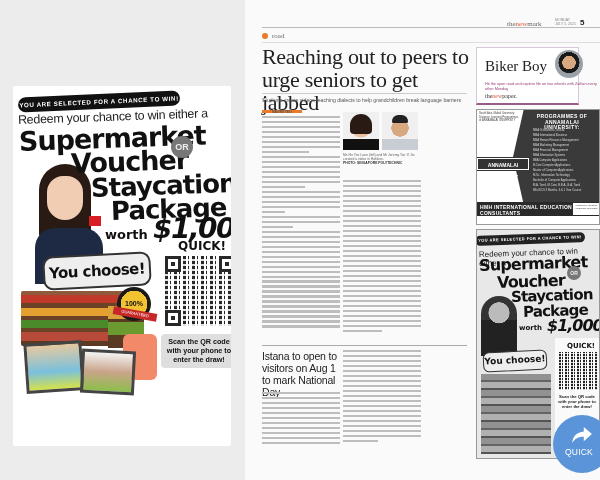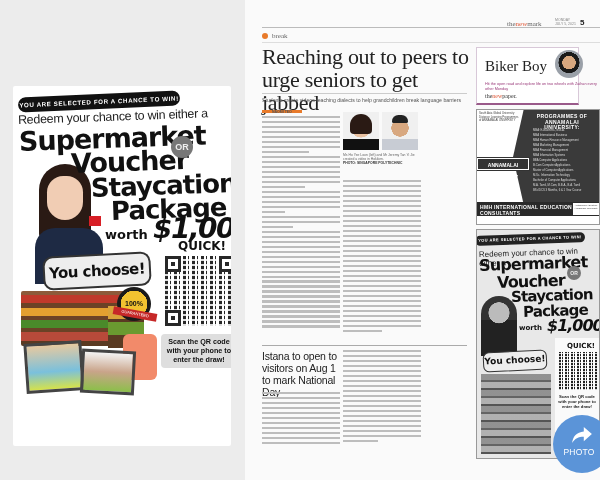--- a/index.html
+++ b/index.html
@@ -164,21 +164,21 @@
 
   <div class="paper"></div>
 
   <div class="mast-logo"><span>the</span><span class="new">new</span><span>mark</span></div>
   <div class="mast-date">MONDAY JULY 5, 2021</div>
   <div class="mast-page">5</div>
   <div class="mast-rule"></div>
 
   <div class="news-tag">
     <span class="news-dot"></span>
-    <span>break</span>
+    <span>road</span>
   </div>
   <div class="news-rule"></div>
 
   <div class="headline">Reaching out to peers to urge seniors to get jabbed</div>
   <div class="subhead-rule"></div>
   <div class="subhead">Students create videos teaching dialects to help grandchildren break language barriers</div>
 
   <div class="byline-bar"></div>
   <div class="byline">NAOMI TEO</div>
 
@@ -355,15 +355,15 @@
     <div class="gqrbox"></div>
     <div class="gquick">QUICK!</div>
     <div class="gqr"></div>
     <div class="gscan">Scan the QR code with your phone to enter the draw!</div>
   </div>
 
   <div class="share-btn">
     <svg viewBox="0 0 24 20">
       <path d="M14 1 L23 9 L14 17 L14 12 C8 12 4 14 1 19 C2 11 6 7 14 6 Z" fill="#fff"></path>
     </svg>
-    <span class="share-lbl">PHOTO</span>
+    <span class="share-lbl">QUICK</span>
   </div>
 </div>
 
 </body></html>

